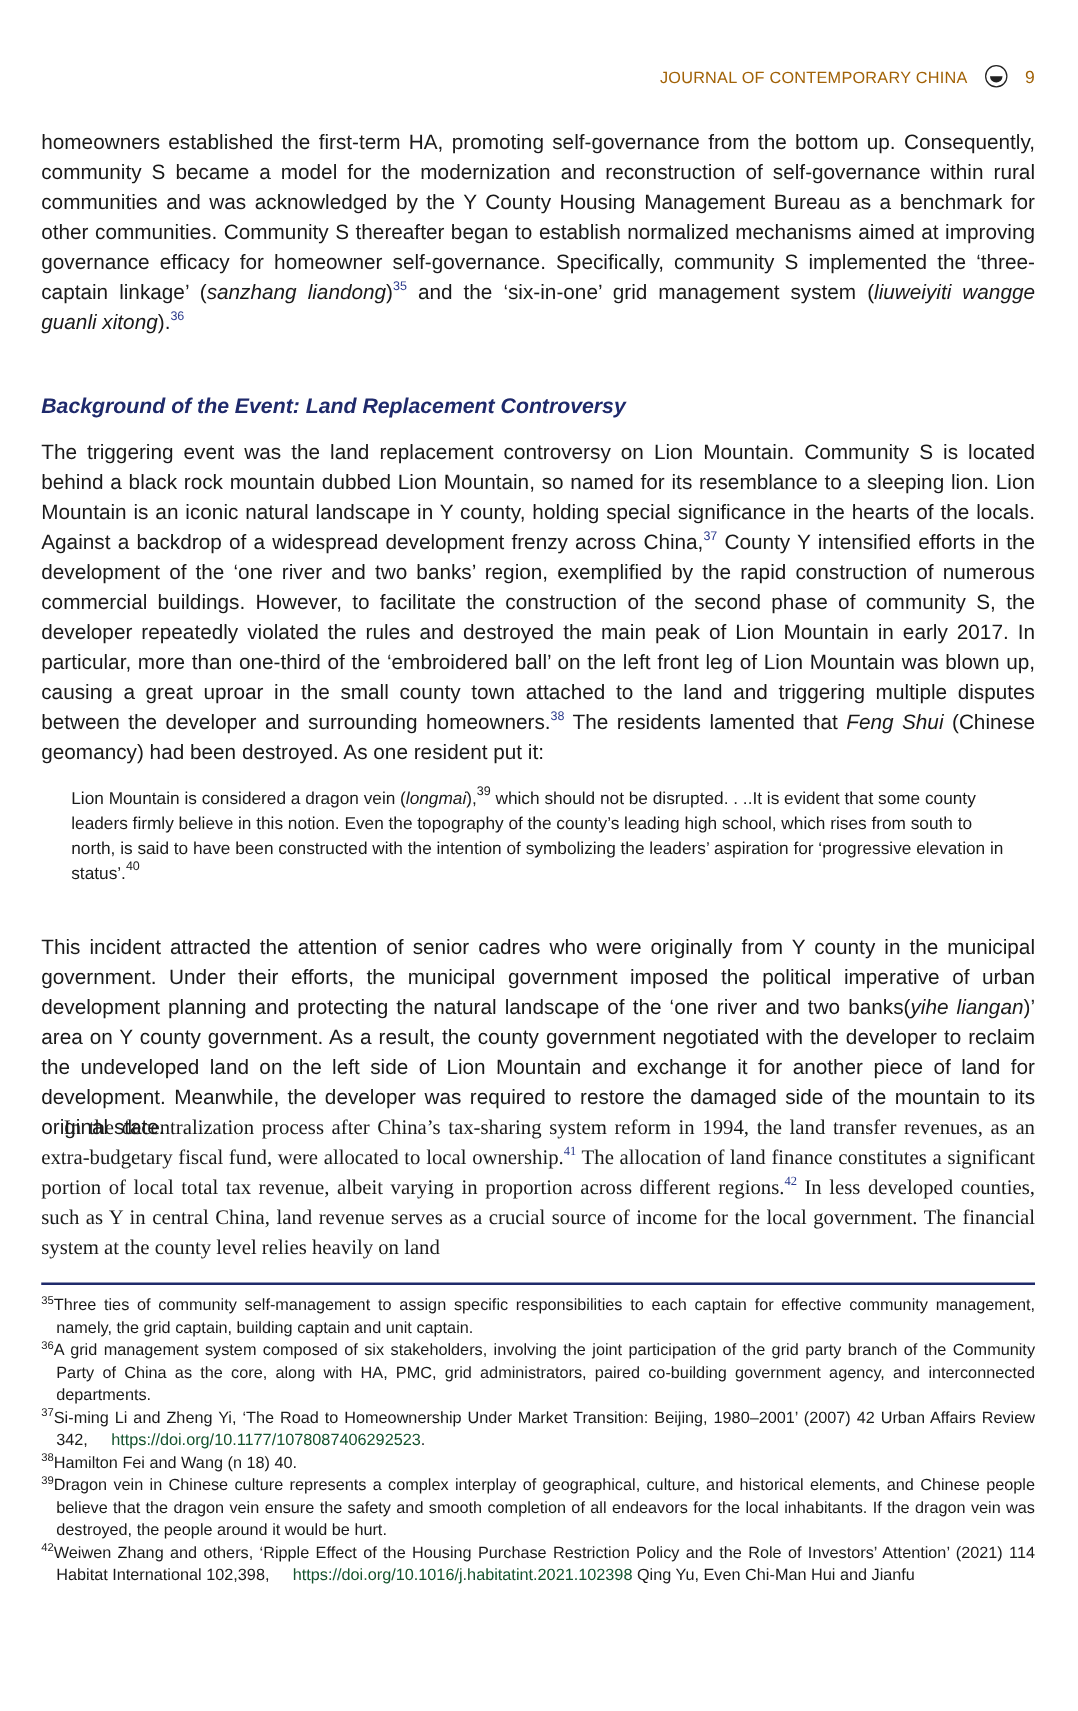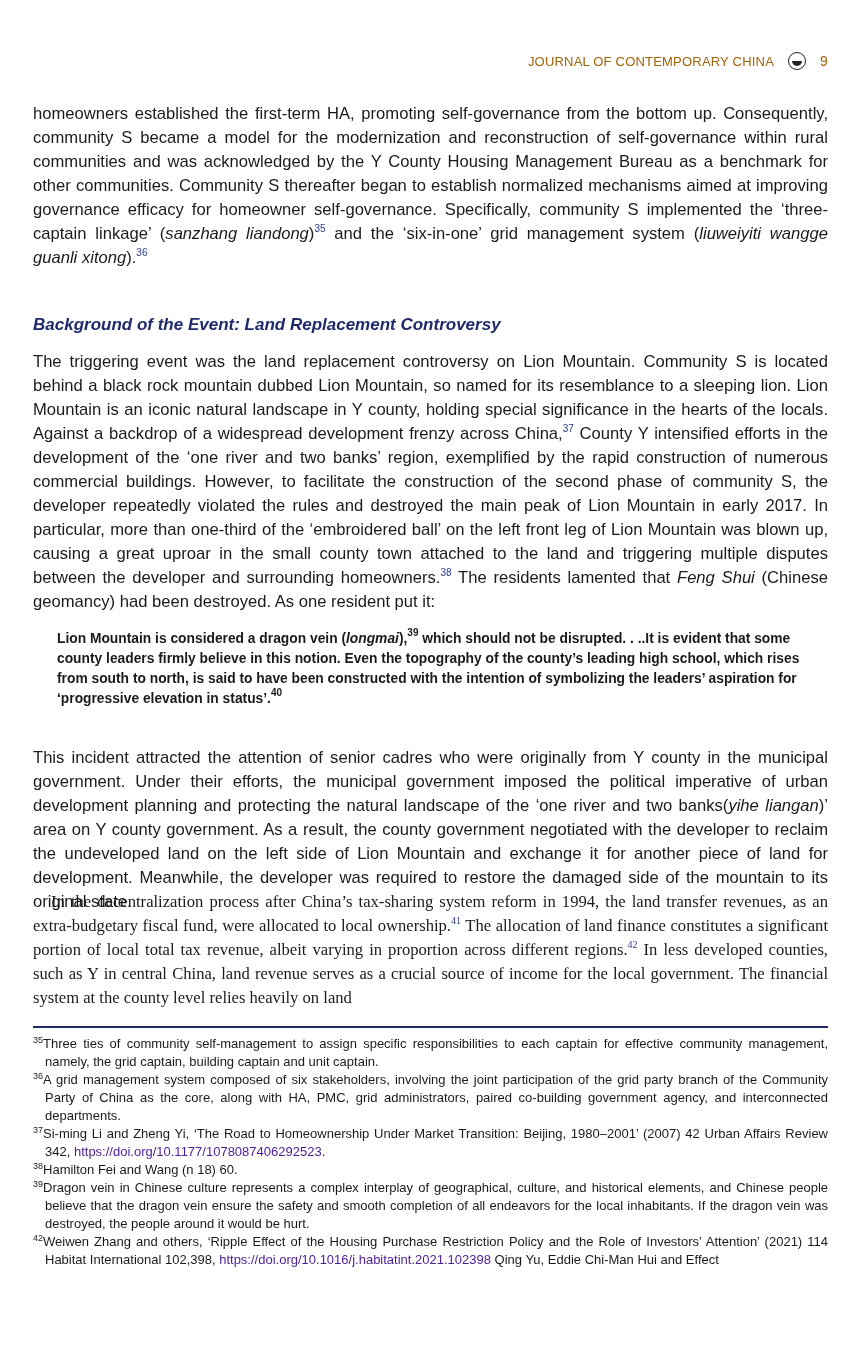--- a/index.html
+++ b/index.html
@@ -12,30 +12,30 @@
   .running-head .logo::after { content: ""; position: absolute; left: 3px; right: 3px; top: 8px; height: 5px;
                                background: #222; border-radius: 0 0 6px 6px; }
   .running-head .pagenum { font-size: 14px; }
   .body-text { position: absolute; left: 33px; width: 795px; font-size: 16.6px; line-height: 24px;
                text-align: justify; }
   .body-text p { margin: 0; }
   .p-first { top: 102px; }
   .heading { position: absolute; left: 33px; top: 315px; font-size: 17px; font-weight: bold; font-style: italic;
              color: #1f2a6b; }
   .p2 { top: 350px; }
-  .quote { position: absolute; left: 57px; width: 748px; top: 629px; font-size: 13.8px; line-height: 20px; text-align: left; font-weight: bold; }
+  .quote { position: absolute; left: 57px; width: 748px; top: 629px; font-size: 13.8px; line-height: 20px; text-align: left; }
   .p3 { top: 722px; margin-top: 24px; }
   .p4 { top: 890px; text-indent: 18px; font-family: Liberation Serif, serif; }
   sup { font-size: 10px; line-height: 0; vertical-align: 7px; color: #2b3a8c; }
   .quote sup { color: #1a1a1a; }
   .rule { position: absolute; left: 33px; width: 795px; top: 1026px; height: 2px; background: #1f2a6b; }
   .footnotes { position: absolute; left: 33px; width: 795px; top: 1035px; font-size: 13px; line-height: 18px; }
   .fn { text-align: justify; padding-left: 12px; text-indent: -12px; margin: 0; }
   .fn sup { color: #1a1a1a; font-size: 9px; vertical-align: 5px; }
-  .link { color: #4c1d95; }
+  .link { color: #14532d; margin-left: 15px; }
 </style>
 </head>
 <body>
 
 <div class="running-head">
   <span>JOURNAL OF CONTEMPORARY CHINA</span>
   <span class="logo"></span>
   <span class="pagenum">9</span>
 </div>
 
@@ -60,16 +60,16 @@
 <div class="body-text p4">
   <p><span>In the decentralization process after China’s tax-sharing system reform in 1994, the land transfer revenues, as an extra-budgetary fiscal fund, were allocated to local ownership.</span><sup>41</sup><span> The allocation of land finance constitutes a significant portion of local total tax revenue, albeit varying in proportion across different regions.</span><sup>42</sup><span> In less developed counties, such as Y in central China, land revenue serves as a crucial source of income for the local government. The financial system at the county level relies heavily on land</span></p>
 </div>
 
 <div class="rule"></div>
 
 <div class="footnotes">
   <p class="fn"><sup>35</sup><span>Three ties of community self-management to assign specific responsibilities to each captain for effective community management, namely, the grid captain, building captain and unit captain.</span></p>
   <p class="fn"><sup>36</sup><span>A grid management system composed of six stakeholders, involving the joint participation of the grid party branch of the Community Party of China as the core, along with HA, PMC, grid administrators, paired co-building government agency, and interconnected departments.</span></p>
   <p class="fn"><sup>37</sup><span>Si-ming Li and Zheng Yi, ‘The Road to Homeownership Under Market Transition: Beijing, 1980–2001’ (2007) 42 Urban Affairs Review 342, </span><a class="link">https://doi.org/10.1177/1078087406292523</a><span>.</span></p>
-  <p class="fn"><sup>38</sup><span>Hamilton Fei and Wang (n 18) 60.</span></p>
+  <p class="fn"><sup>38</sup><span>Hamilton Fei and Wang (n 18) 40.</span></p>
   <p class="fn"><sup>39</sup><span>Dragon vein in Chinese culture represents a complex interplay of geographical, culture, and historical elements, and Chinese people believe that the dragon vein ensure the safety and smooth completion of all endeavors for the local inhabitants. If the dragon vein was destroyed, the people around it would be hurt.</span></p>
-  <p class="fn"><sup>42</sup><span>Weiwen Zhang and others, ‘Ripple Effect of the Housing Purchase Restriction Policy and the Role of Investors’ Attention’ (2021) 114 Habitat International 102,398, </span><a class="link">https://doi.org/10.1016/j.habitatint.2021.102398</a><span> Qing Yu, Eddie Chi-Man Hui and Effect</span></p>
+  <p class="fn"><sup>42</sup><span>Weiwen Zhang and others, ‘Ripple Effect of the Housing Purchase Restriction Policy and the Role of Investors’ Attention’ (2021) 114 Habitat International 102,398, </span><a class="link">https://doi.org/10.1016/j.habitatint.2021.102398</a><span> Qing Yu, Even Chi-Man Hui and Jianfu</span></p>
 </div>
 
 </body></html>

